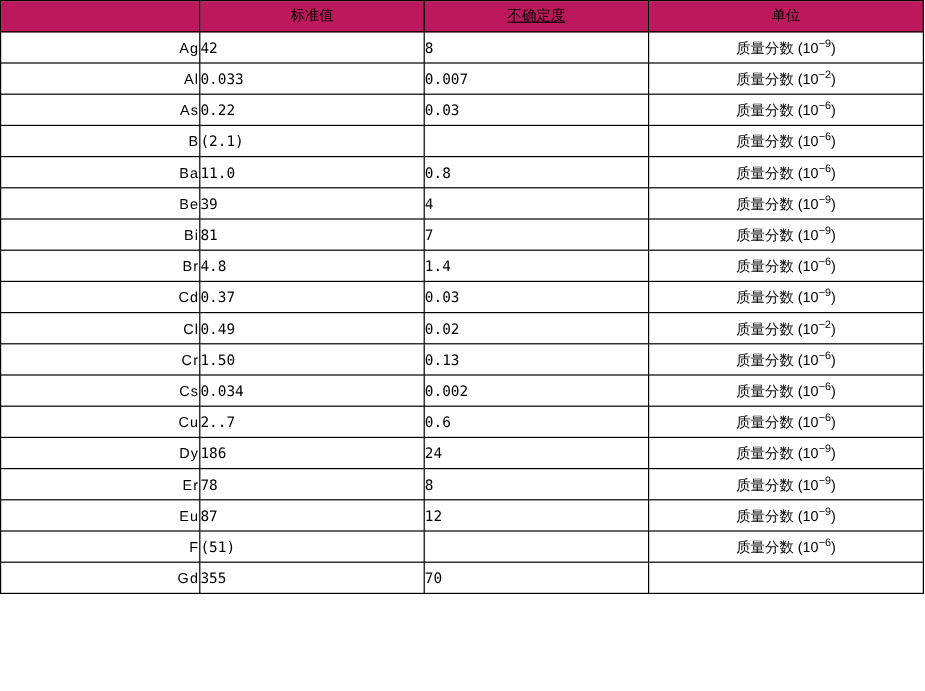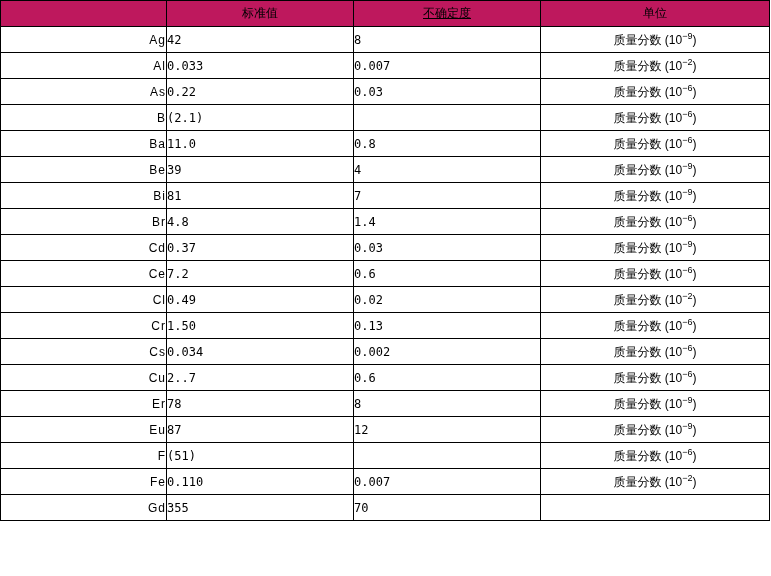--- a/index.html
+++ b/index.html
@@ -123,26 +123,20 @@
         <td class="c-uncert">1.4</td>
         <td class="c-unit"><span class="unit-text"><span>质量分数 (10</span><sup>−6</sup><span>)</span></span></td>
       </tr>
       <tr>
         <td class="c-element">Cd</td>
         <td class="c-value">0.37</td>
         <td class="c-uncert">0.03</td>
         <td class="c-unit"><span class="unit-text"><span>质量分数 (10</span><sup>−9</sup><span>)</span></span></td>
       </tr>
       <tr>
-        <td class="c-element">Ce</td>
-        <td class="c-value">7.2</td>
-        <td class="c-uncert">0.6</td>
-        <td class="c-unit"><span class="unit-text"><span>质量分数 (10</span><sup>−6</sup><span>)</span></span></td>
-      </tr>
-      <tr>
         <td class="c-element">Cl</td>
         <td class="c-value">0.49</td>
         <td class="c-uncert">0.02</td>
         <td class="c-unit"><span class="unit-text"><span>质量分数 (10</span><sup>−2</sup><span>)</span></span></td>
       </tr>
       <tr>
         <td class="c-element">Cr</td>
         <td class="c-value">1.50</td>
         <td class="c-uncert">0.13</td>
         <td class="c-unit"><span class="unit-text"><span>质量分数 (10</span><sup>−6</sup><span>)</span></span></td>
@@ -153,43 +147,43 @@
         <td class="c-uncert">0.002</td>
         <td class="c-unit"><span class="unit-text"><span>质量分数 (10</span><sup>−6</sup><span>)</span></span></td>
       </tr>
       <tr>
         <td class="c-element">Cu</td>
         <td class="c-value">2..7</td>
         <td class="c-uncert">0.6</td>
         <td class="c-unit"><span class="unit-text"><span>质量分数 (10</span><sup>−6</sup><span>)</span></span></td>
       </tr>
       <tr>
+        <td class="c-element">Dy</td>
+        <td class="c-value">186</td>
+        <td class="c-uncert">24</td>
+        <td class="c-unit"><span class="unit-text"><span>质量分数 (10</span><sup>−9</sup><span>)</span></span></td>
+      </tr>
+      <tr>
         <td class="c-element">Er</td>
         <td class="c-value">78</td>
         <td class="c-uncert">8</td>
         <td class="c-unit"><span class="unit-text"><span>质量分数 (10</span><sup>−9</sup><span>)</span></span></td>
       </tr>
       <tr>
         <td class="c-element">Eu</td>
         <td class="c-value">87</td>
         <td class="c-uncert">12</td>
         <td class="c-unit"><span class="unit-text"><span>质量分数 (10</span><sup>−9</sup><span>)</span></span></td>
       </tr>
       <tr>
         <td class="c-element">F</td>
         <td class="c-value">(51)</td>
         <td class="c-uncert"></td>
         <td class="c-unit"><span class="unit-text"><span>质量分数 (10</span><sup>−6</sup><span>)</span></span></td>
       </tr>
       <tr>
-        <td class="c-element">Fe</td>
-        <td class="c-value">0.110</td>
-        <td class="c-uncert">0.007</td>
-        <td class="c-unit"><span class="unit-text"><span>质量分数 (10</span><sup>−2</sup><span>)</span></span></td>
-      </tr>
-      <tr>
         <td class="c-element">Gd</td>
         <td class="c-value">355</td>
         <td class="c-uncert">70</td>
         <td class="c-unit"></td>
       </tr>
     </tbody>
 </table>
 
 </body></html>

